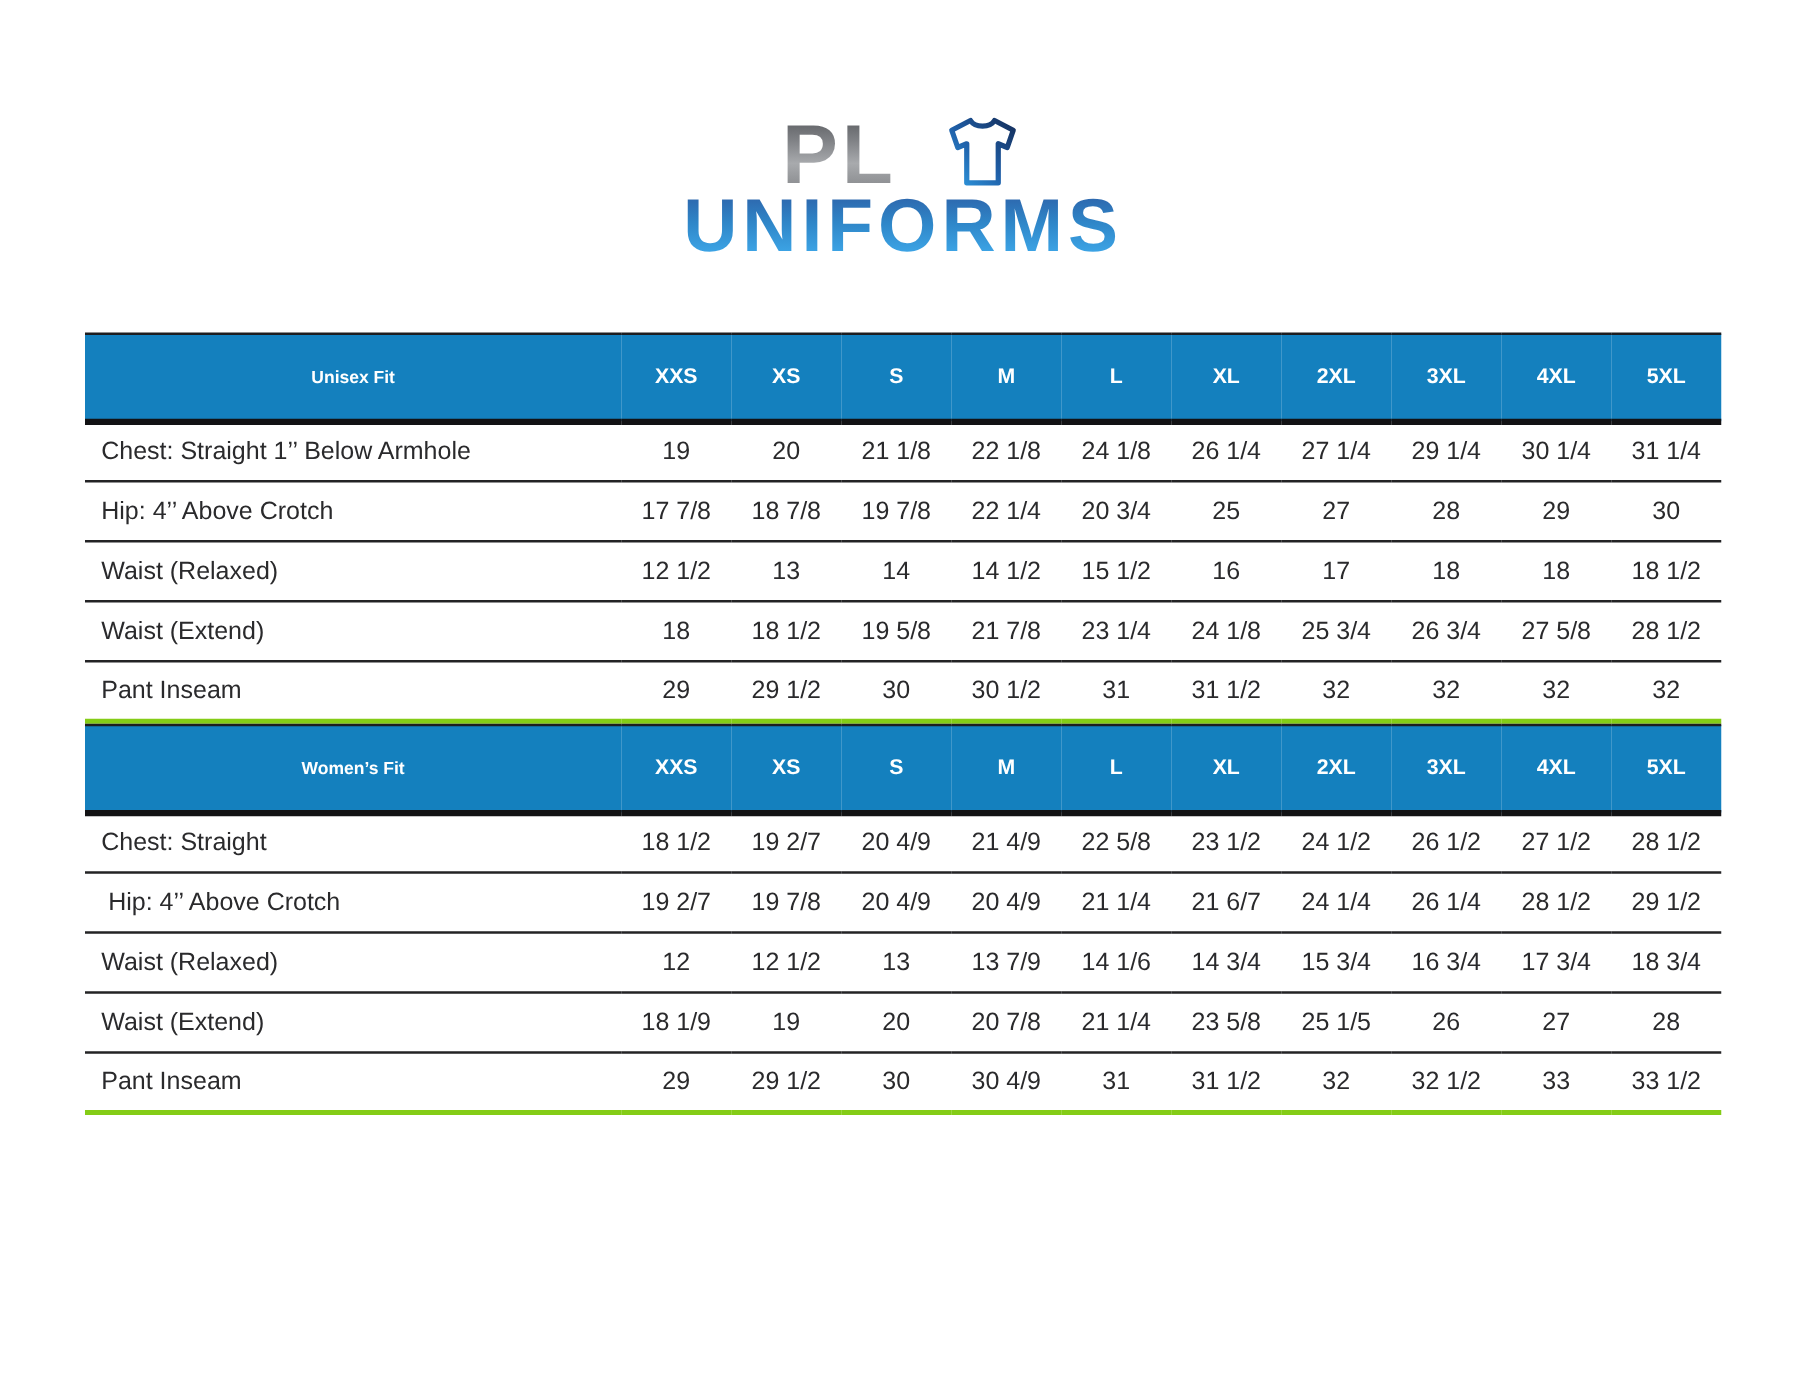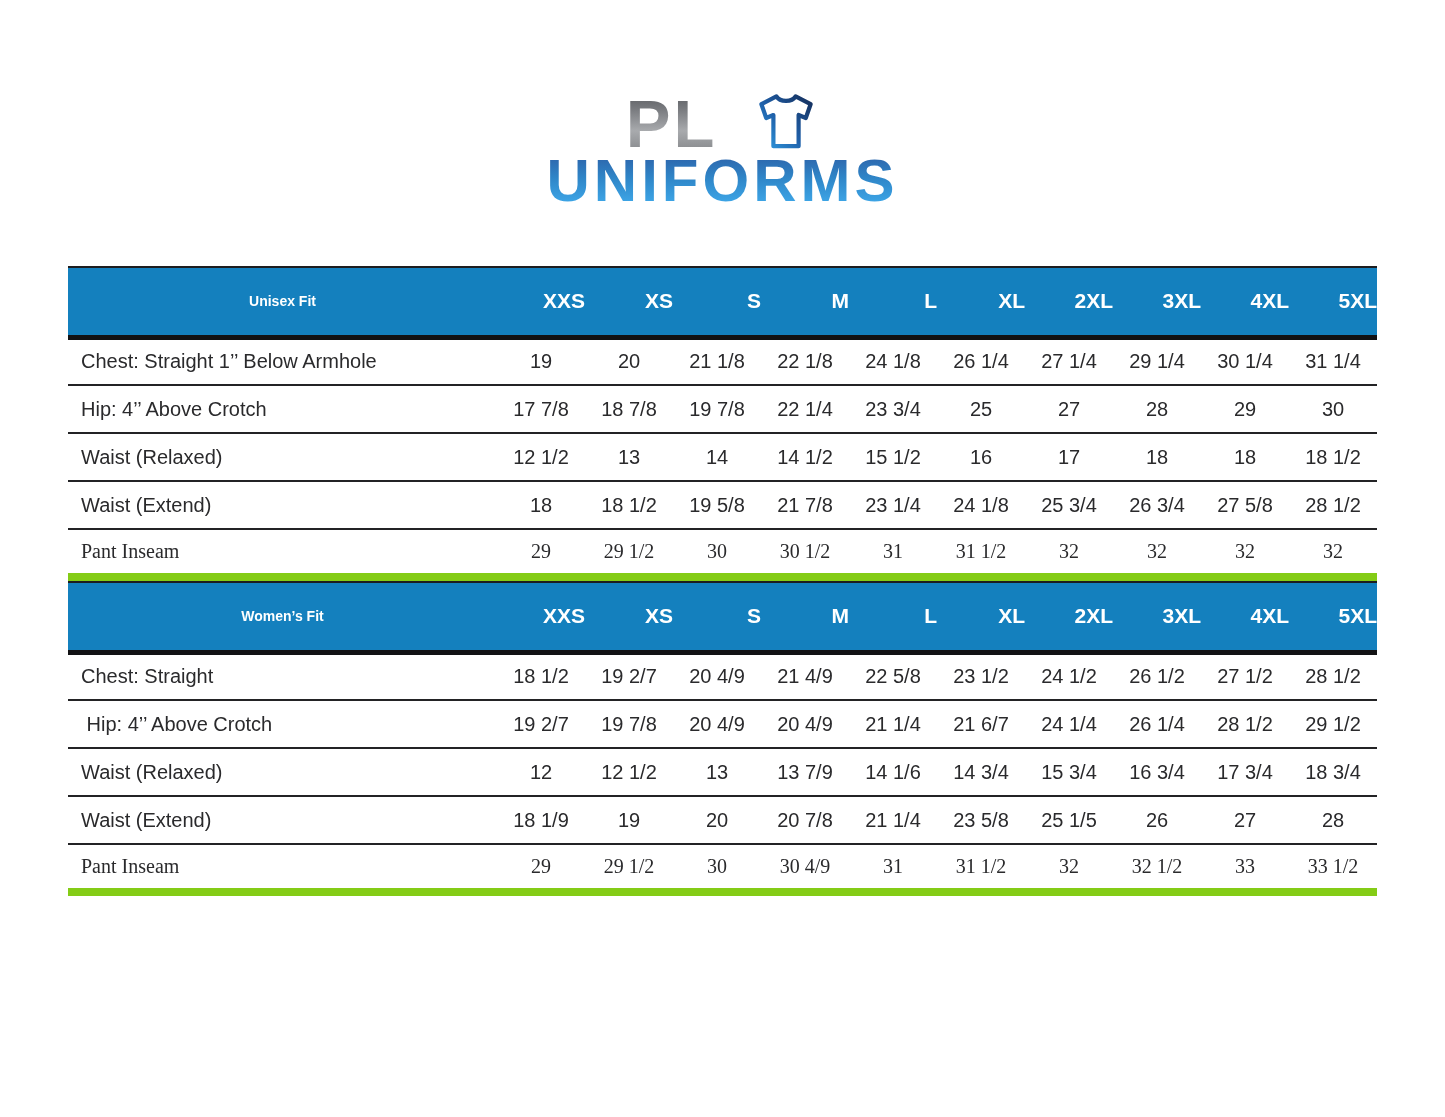--- a/index.html
+++ b/index.html
@@ -58,23 +58,23 @@
   .table-unisex { margin-top: 56px; }
   .table-womens { }
 
   .col-label { width: 429px; }
   .col-size  { width: 88px; }
 
   .size-table thead th {
     background: #1480BE;
     color: #ffffff;
     height: 70px;
-    font-size: 21px;
+    font-size: 17px;
     font-weight: 700;
-    text-align: right;
+    text-align: center;
     vertical-align: middle;
     border-top: 2px solid #1d1d1f;
     border-bottom: 5px solid #121214;
   }
   .size-table thead th.title-cell {
     text-align: center;
     font-size: 14px;
   }
   .size-table tbody td {
     height: 48px;
@@ -84,22 +84,21 @@
     vertical-align: middle;
     border-bottom: 2px solid #232325;
     background: #ffffff;
   }
   .size-table tbody td.label-cell {
     text-align: left;
     padding-left: 13px;
     white-space: pre-wrap;
   }
   .size-table tbody tr:last-child td {
-    border-bottom: 8px solid #84cc16;
-    font-family: Liberation Serif, serif;
+    border-bottom: 4px solid #84cc16;
   }
 </style>
 </head>
 <body>
 
 <div class="logo-block">
   <div class="logo-line1">
     <span class="logo-gray">PL</span>
     <svg class="logo-shirt" viewBox="0 0 100 96" aria-hidden="true">
       <defs>
@@ -157,21 +156,21 @@
         <td>29 1/4</td>
         <td>30 1/4</td>
         <td>31 1/4</td>
       </tr>
       <tr>
         <td class="label-cell">Hip: 4’’ Above Crotch</td>
         <td>17 7/8</td>
         <td>18 7/8</td>
         <td>19 7/8</td>
         <td>22 1/4</td>
-        <td>23 3/4</td>
+        <td>20 3/4</td>
         <td>25</td>
         <td>27</td>
         <td>28</td>
         <td>29</td>
         <td>30</td>
       </tr>
       <tr>
         <td class="label-cell">Waist (Relaxed)</td>
         <td>12 1/2</td>
         <td>13</td>

